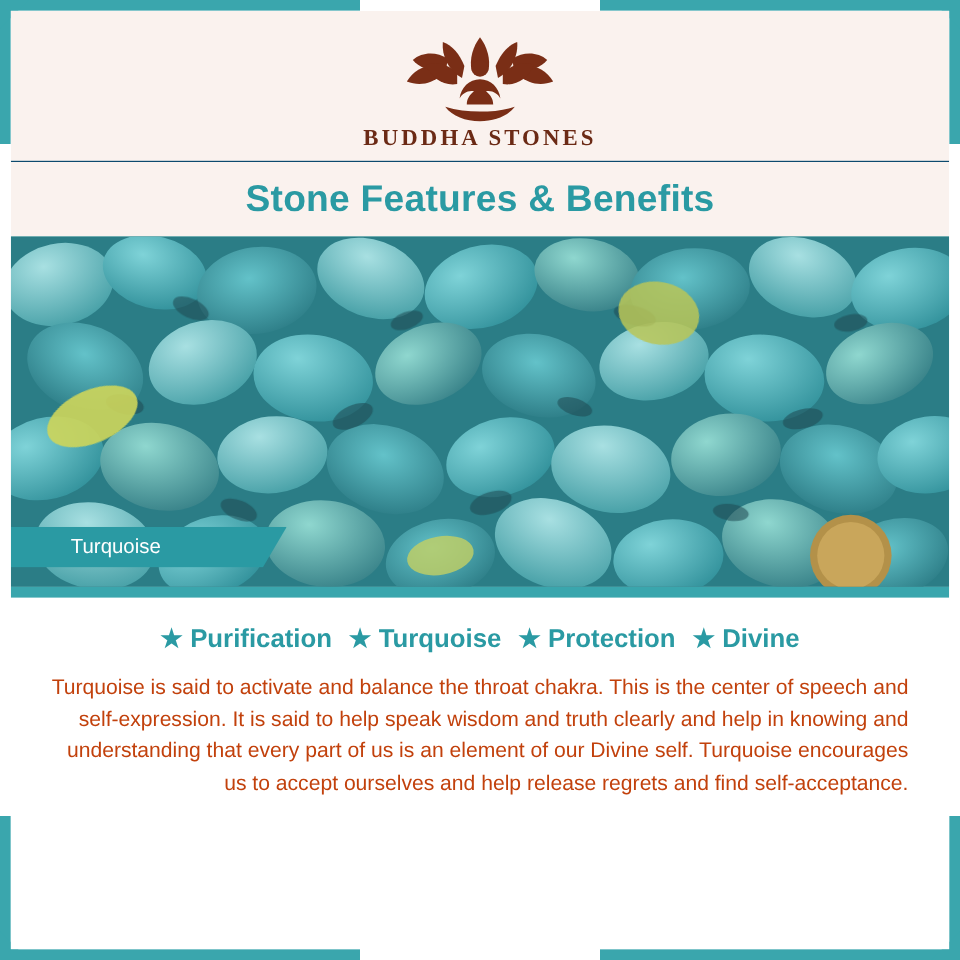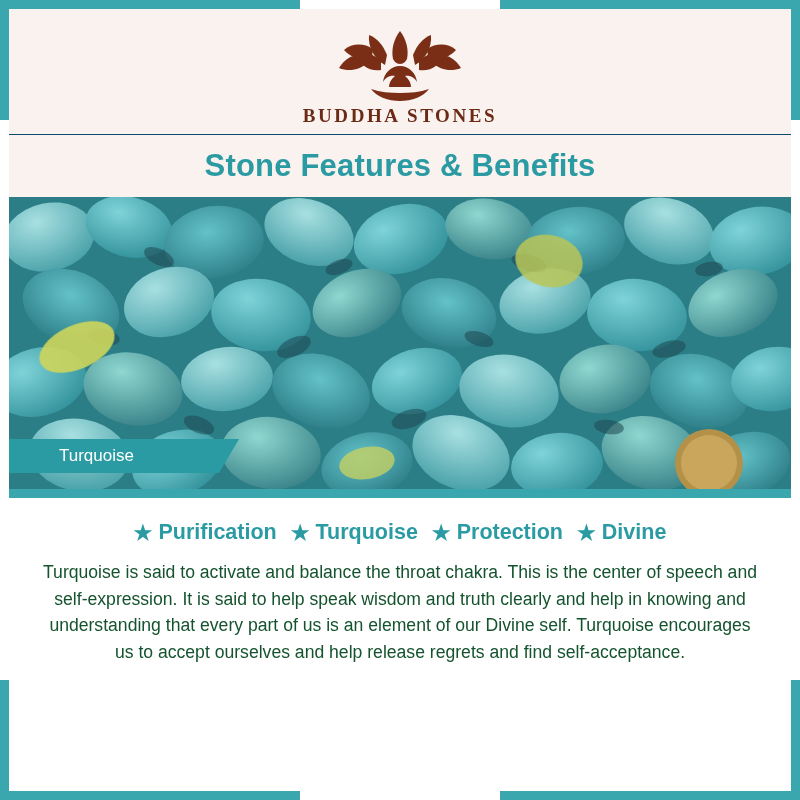--- a/index.html
+++ b/index.html
@@ -151,22 +151,22 @@
   .star {
     color: #2a9aa3;
     font-size: 21px;
     line-height: 1;
   }
 
   .body-copy {
     padding: 6px 34px 0 34px;
     font-size: 17.6px;
     line-height: 1.52;
-    color: #14532d;
-    text-align: center;
+    color: #c2410c;
+    text-align: right;
   }
 
   .spacer-bottom { height: 60px; }
 </style>
 </head>
 <body>
 
 <div id="page">
 
   <div class="frame-edge frame-top-left"></div>

